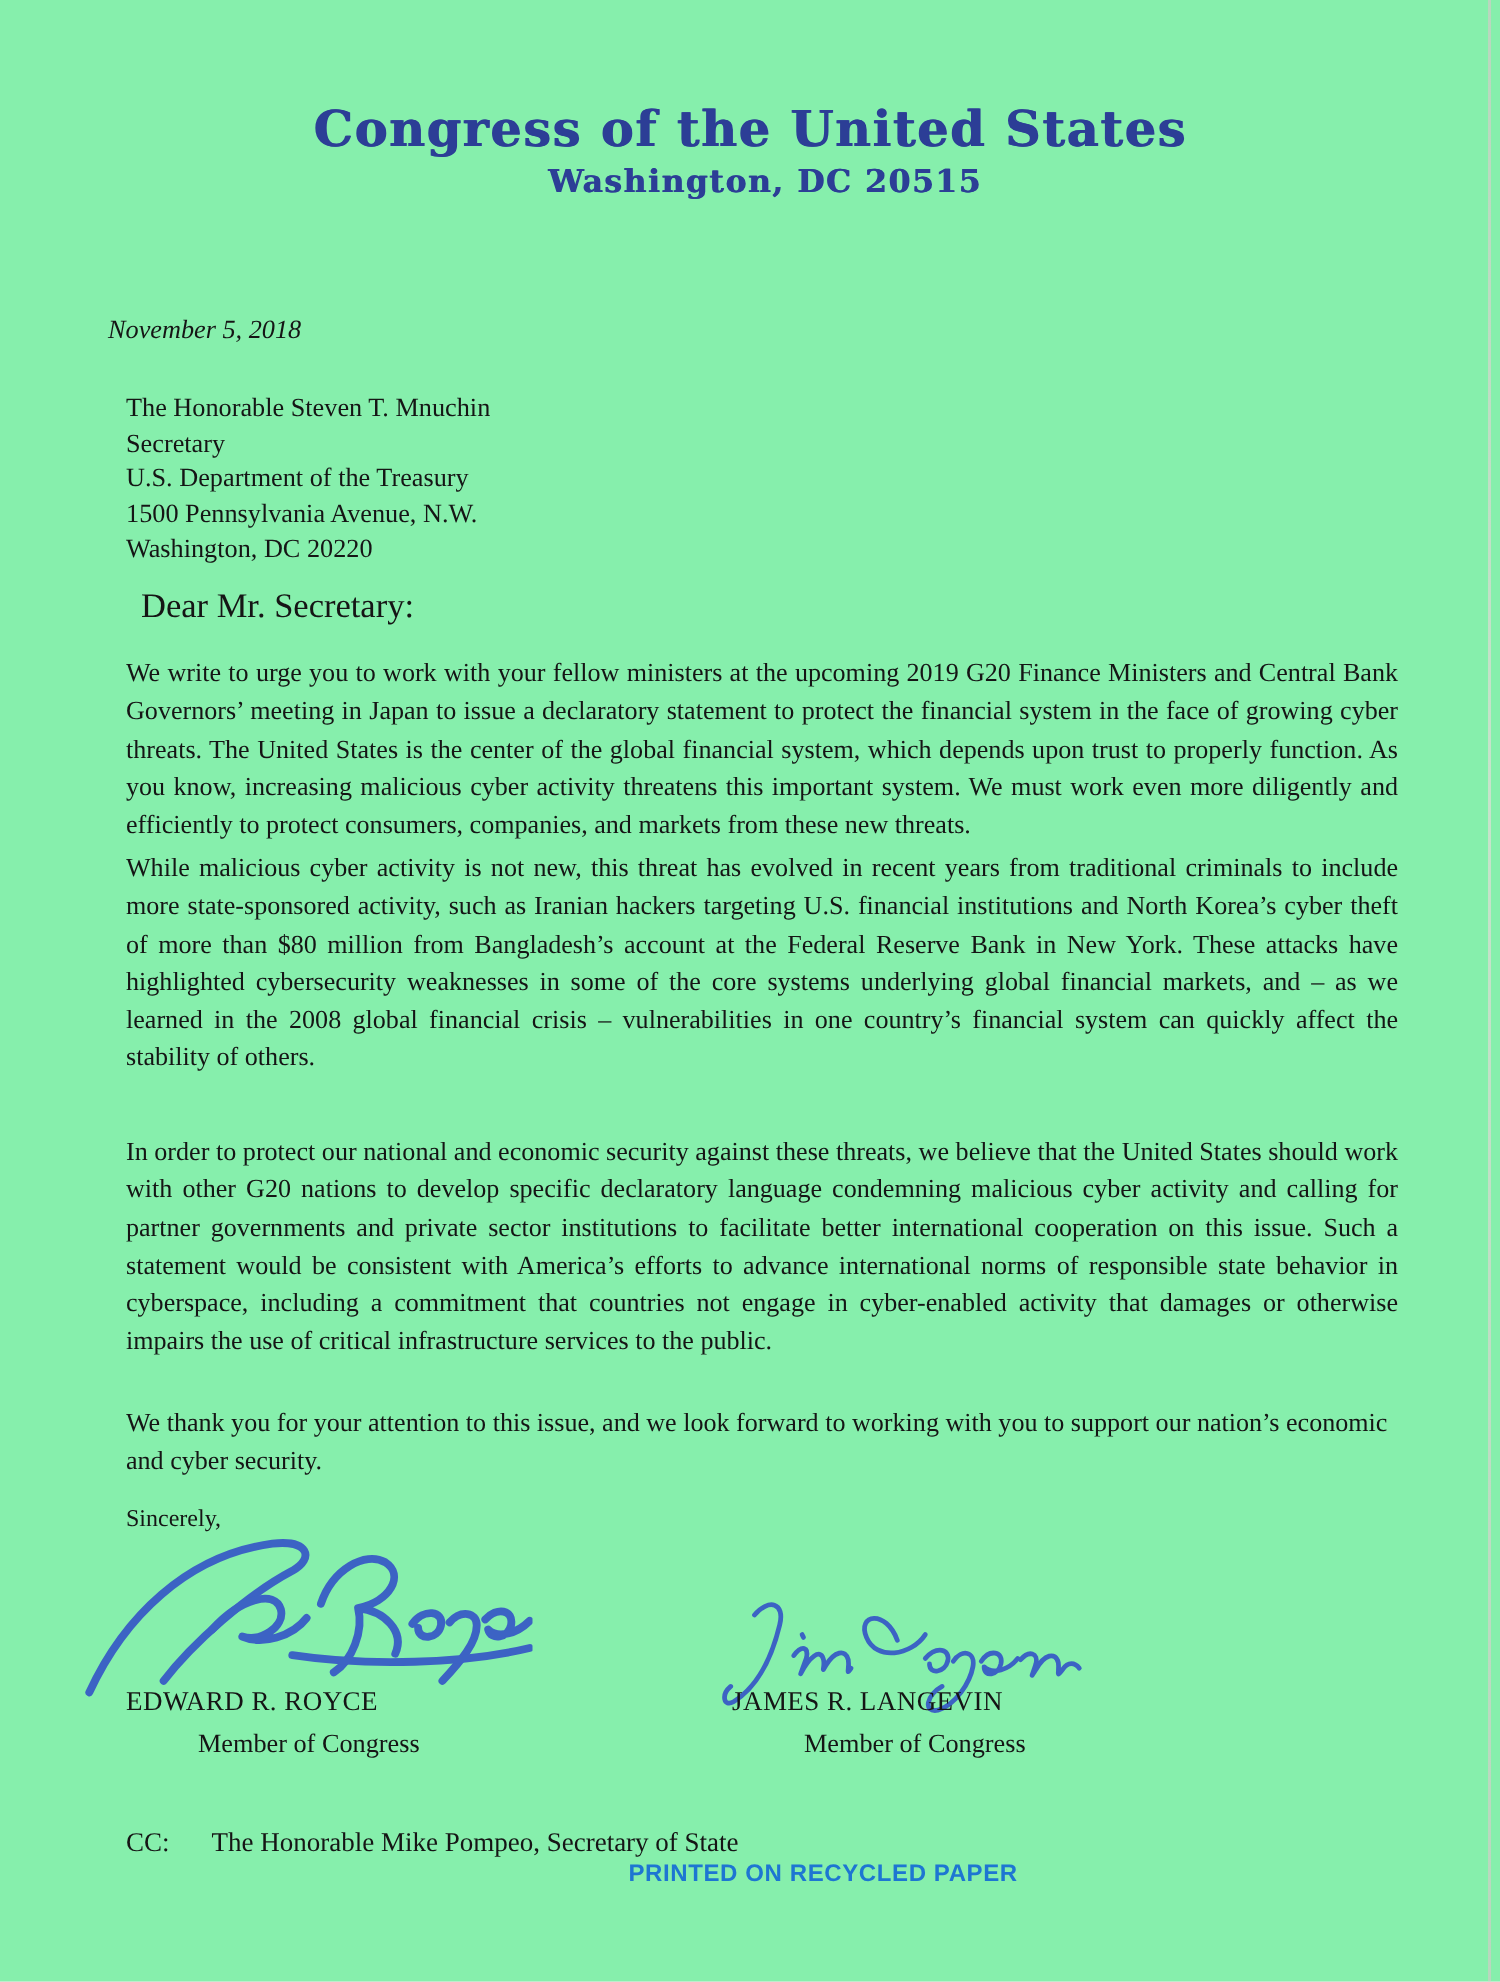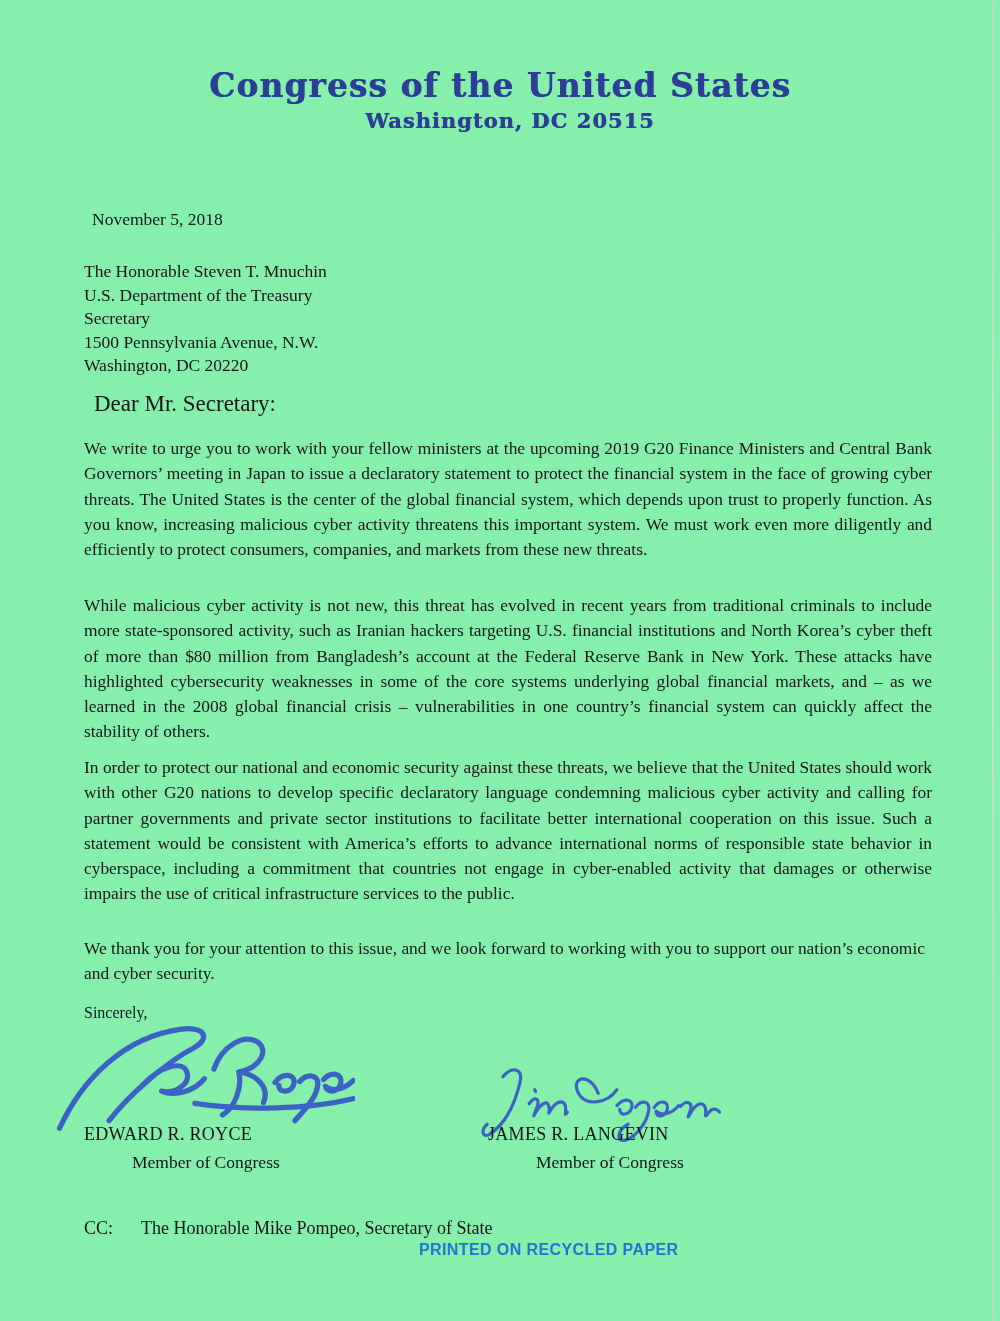--- a/index.html
+++ b/index.html
@@ -23,26 +23,26 @@
     font-family:"DejaVu Serif", serif;
     font-weight:bold; font-size:33px; letter-spacing:1px;
     text-shadow:0.6px 0 0 #2c3e96;
   }
   .letterhead-sub {
     font-family:"DejaVu Serif", serif;
     font-weight:bold; font-size:21px; letter-spacing:1px; margin-top:3px;
     text-shadow:0.5px 0 0 #2c3e96;
     padding-left:20px;
   }
-  .date { position:absolute; left:92px; top:209px; font-size:17.5px; }
+  .date { position:absolute; left:72px; top:209px; font-size:17.5px;font-style:italic; }
   .recipient { position:absolute; left:84px; top:260px; font-size:17.5px; line-height:23.5px; }
   .salutation { position:absolute; left:84px; top:391px; font-size:23px;margin-left:10px; }
   .body-text { position:absolute; left:84px; width:848px; font-size:17.4px; line-height:25.3px; text-align:justify; }
   .p1 { top:436px; }
-  .p2 { top:593px; }
+  .p2 { top:566px; }
   .p3 { top:755px; }
   .p4 { top:936px; text-align:left; }
   .closing { position:absolute; left:84px; top:1004px; font-size:16px; }
   .sig-svg { position:absolute; }
   .sig-royce { left:50px; top:1008px; width:305px; height:128px; }
   .sig-langevin { left:466px; top:1058px; width:270px; height:84px; }
   .sig-name { position:absolute; top:1124px; font-size:18px; letter-spacing:.3px; }
   .sig-title { position:absolute; top:1152px; font-size:17.5px;margin-left:48px; }
   .col-left { left:84px; }
   .col-right { left:488px; }
@@ -66,22 +66,22 @@
 
   <div class="letterhead">
     <div class="letterhead-title">Congress of the United States</div>
     <div class="letterhead-sub">Washington, DC 20515</div>
   </div>
 
   <div class="date">November 5, 2018</div>
 
   <div class="recipient">
     <div>The Honorable Steven T. Mnuchin</div>
+    <div>Secretary</div>
     <div>U.S. Department of the Treasury</div>
-    <div>Secretary</div>
     <div>1500 Pennsylvania Avenue, N.W.</div>
     <div>Washington, DC 20220</div>
   </div>
 
   <div class="salutation">Dear Mr. Secretary:</div>
 
   <p class="body-text p1">We write to urge you to work with your fellow ministers at the upcoming 2019 G20 Finance Ministers and Central Bank Governors’ meeting in Japan to issue a declaratory statement to protect the financial system in the face of growing cyber threats. The United States is the center of the global financial system, which depends upon trust to properly function. As you know, increasing malicious cyber activity threatens this important system. We must work even more diligently and efficiently to protect consumers, companies, and markets from these new threats.</p>
   <p class="body-text p2">While malicious cyber activity is not new, this threat has evolved in recent years from traditional criminals to include more state-sponsored activity, such as Iranian hackers targeting U.S. financial institutions and North Korea’s cyber theft of more than $80 million from Bangladesh’s account at the Federal Reserve Bank in New York. These attacks have highlighted cybersecurity weaknesses in some of the core systems underlying global financial markets, and – as we learned in the 2008 global financial crisis – vulnerabilities in one country’s financial system can quickly affect the stability of others.</p>
   <p class="body-text p3">In order to protect our national and economic security against these threats, we believe that the United States should work with other G20 nations to develop specific declaratory language condemning malicious cyber activity and calling for partner governments and private sector institutions to facilitate better international cooperation on this issue. Such a statement would be consistent with America’s efforts to advance international norms of responsible state behavior in cyberspace, including a commitment that countries not engage in cyber-enabled activity that damages or otherwise impairs the use of critical infrastructure services to the public.</p>
   <p class="body-text p4">We thank you for your attention to this issue, and we look forward to working with you to support our nation’s economic and cyber security.</p>

